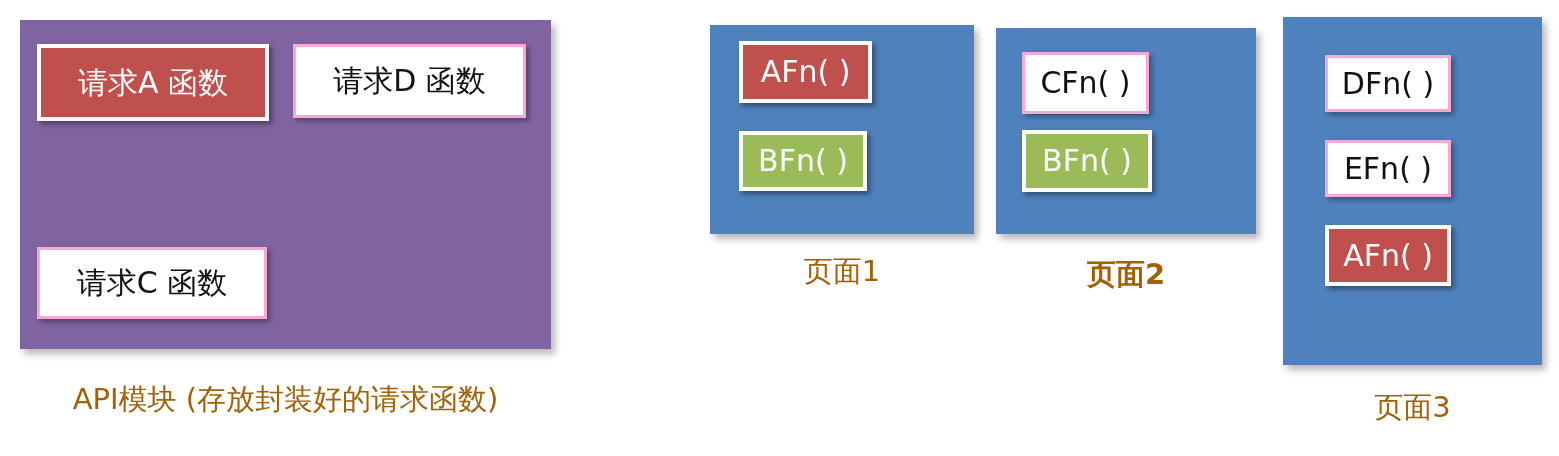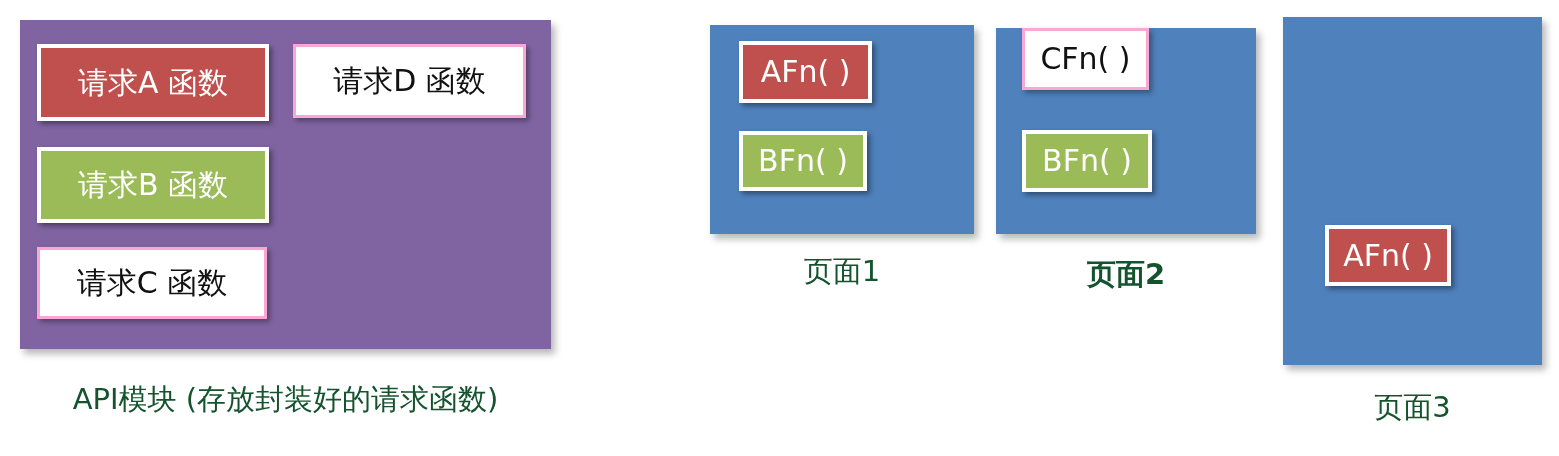--- a/index.html
+++ b/index.html
@@ -57,64 +57,65 @@
   .api-fn-d { left: 273px; top: 24px;  width: 233px; height: 74px; }
   .api-fn-b { left: 17px;  top: 127px; width: 232px; height: 76px; }
   .api-fn-e { left: 273px; top: 127px; width: 233px; height: 74px; }
   .api-fn-c { left: 17px;  top: 227px; width: 230px; height: 72px; }
 
   
   .p1-afn { left: 29px; top: 16px;  width: 133px; height: 62px; }
   .p1-bfn { left: 29px; top: 106px; width: 128px; height: 60px; }
 
   
-  .p2-cfn { left: 26px; top: 0;  width: 127px; height: 62px; }
+  .p2-cfn { left: 26px; top: 24px;  width: 127px; height: 62px; }
   .p2-bfn { left: 26px; top: 102px; width: 130px; height: 62px; }
 
   
   .p3-dfn { left: 42px; top: 38px;  width: 126px; height: 57px; }
   .p3-efn { left: 42px; top: 123px; width: 126px; height: 57px; }
   .p3-afn { left: 42px; top: 208px; width: 126px; height: 61px; }
 
   .caption {
     position: absolute;
     font-size: 29px;
-    color: #14532d;
+    color: #a16207;
     text-align: center;
     line-height: 1.2;
     white-space: nowrap;
   }
   .api-caption   { left: 20px;   top: 382px; width: 531px; }
   .page1-caption { left: 710px;  top: 254px; width: 264px; }
   .page2-caption { left: 996px;  top: 257px; width: 260px; font-weight: bold; }
   .page3-caption { left: 1283px; top: 390px; width: 259px; }
 </style>
 </head>
 <body>
 
 <div class="canvas">
 
   <div class="module-box api-box">
     <div class="fn-btn style-red api-fn-a">请求A 函数</div>
     <div class="fn-btn style-white api-fn-d">请求D 函数</div>
-    <div class="fn-btn style-green api-fn-b">请求B 函数</div>
     <div class="fn-btn style-white api-fn-c">请求C 函数</div>
   </div>
   <div class="caption api-caption">API模块 (存放封装好的请求函数)</div>
 
   <div class="module-box page-box page1">
     <div class="fn-btn style-red p1-afn">AFn( )</div>
     <div class="fn-btn style-green p1-bfn">BFn( )</div>
   </div>
   <div class="caption page1-caption">页面1</div>
 
   <div class="module-box page-box page2">
     <div class="fn-btn style-white p2-cfn">CFn( )</div>
     <div class="fn-btn style-green p2-bfn">BFn( )</div>
   </div>
   <div class="caption page2-caption">页面2</div>
 
   <div class="module-box page-box page3">
+    <div class="fn-btn style-white p3-dfn">DFn( )</div>
+    <div class="fn-btn style-white p3-efn">EFn( )</div>
     <div class="fn-btn style-red p3-afn">AFn( )</div>
   </div>
   <div class="caption page3-caption">页面3</div>
 
 </div>
 
 </body></html>

